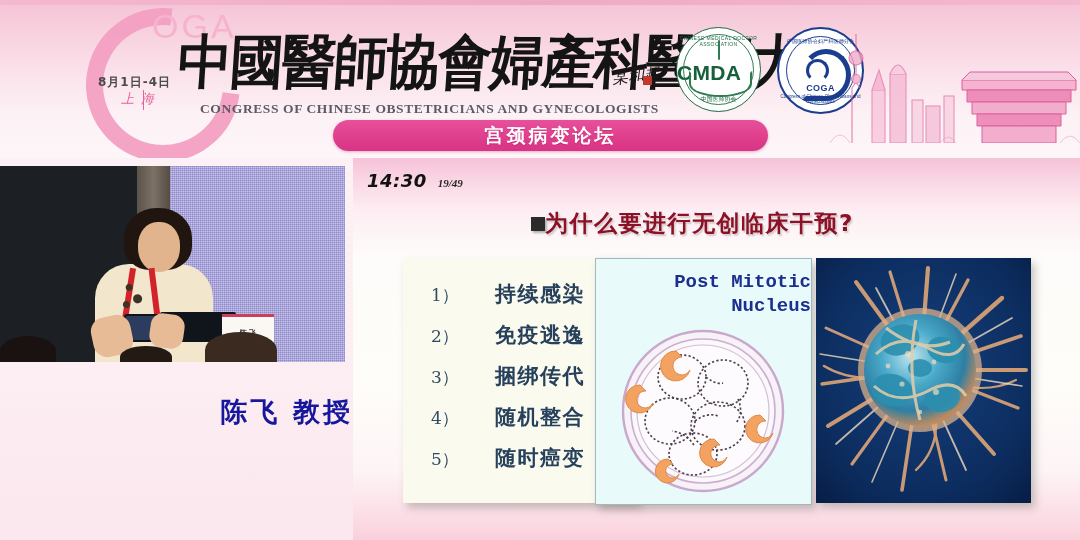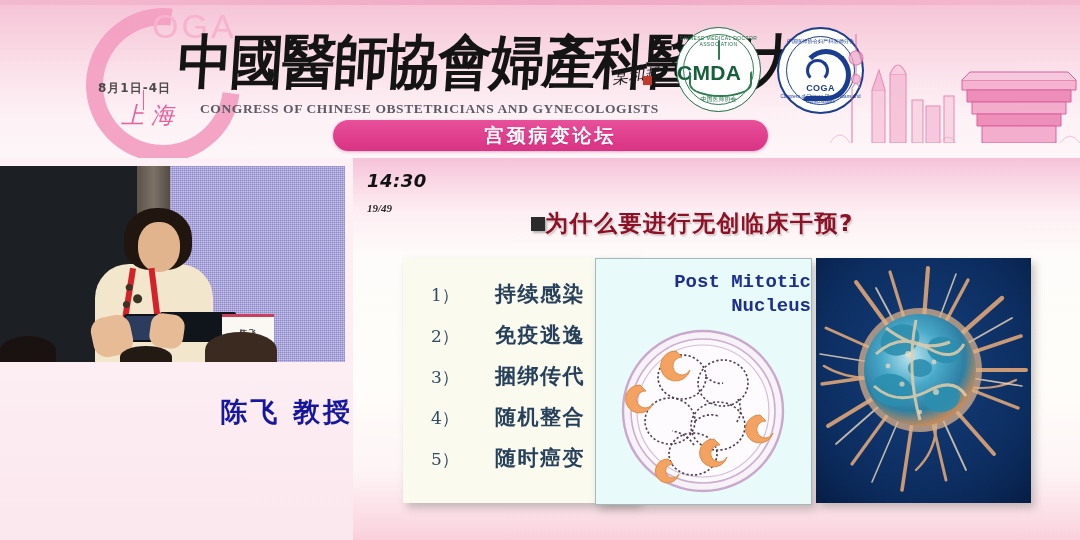--- a/index.html
+++ b/index.html
@@ -37,25 +37,25 @@
   .logo-year{
     position:absolute;left:100px;top:38px;
     font-size:37px;font-weight:bold;letter-spacing:-1px;
     font-family:"DejaVu Sans",sans-serif;line-height:1;
   }
   .logo-year span:nth-child(1){color:#f0922a;}
   .logo-year span:nth-child(2){color:#8cc63e;}
   .logo-year span:nth-child(3){color:#29a3dc;}
   .logo-year span:nth-child(4){color:#f0922a;}
   .logo-date{
-    position:absolute;left:98px;top:80px;font-size:12px;font-weight:bold;
+    position:absolute;left:98px;top:74px;font-size:12px;font-weight:bold;
     color:#4a4a4a;letter-spacing:1px;font-family:"DejaVu Sans",sans-serif;
   }
   .logo-city{
-    position:absolute;left:121px;top:100px;font-size:23px;color:#e8619a;
+    position:absolute;left:121px;top:90px;font-size:13px;color:#e8619a;
     font-family:"DejaVu Serif",serif;letter-spacing:7px;font-style:italic;
   }
   .logo-city-bar{
     position:absolute;left:143px;top:90px;width:1px;height:20px;background:#e8619a;
   }
   
   .calligraphy{
     position:absolute;left:178px;top:24px;width:470px;height:74px;
     font-size:54px;line-height:74px;color:#141414;white-space:nowrap;
     font-family:"DejaVu Serif",serif;font-weight:bold;
@@ -214,21 +214,21 @@
   
   .slide{
     position:absolute;left:353px;top:158px;width:727px;height:382px;
     background:
       linear-gradient(to bottom,
         #f6c2d8 0%, #f9d7e4 6%, #fdeef3 14%, #fefcfa 26%,
         #fffdf9 60%, #fdf4f6 82%, #fbd9e2 96%, #f9cfdb 100%);
     overflow:hidden;
   }
   .slide-meta{
-    position:absolute;left:14px;top:12px;display:flex;align-items:baseline;gap:11px;flex-direction:column;
+    position:absolute;left:14px;top:12px;display:flex;align-items:baseline;gap:11px;
   }
   .slide-time{
     font-size:18px;font-weight:bold;font-style:italic;color:#121212;
     font-family:"DejaVu Sans",sans-serif;letter-spacing:.5px;
   }
   .slide-page{
     font-size:11px;font-weight:bold;font-style:italic;color:#2a2a2a;
     font-family:Liberation Serif, serif;
   }
   .slide-title{

